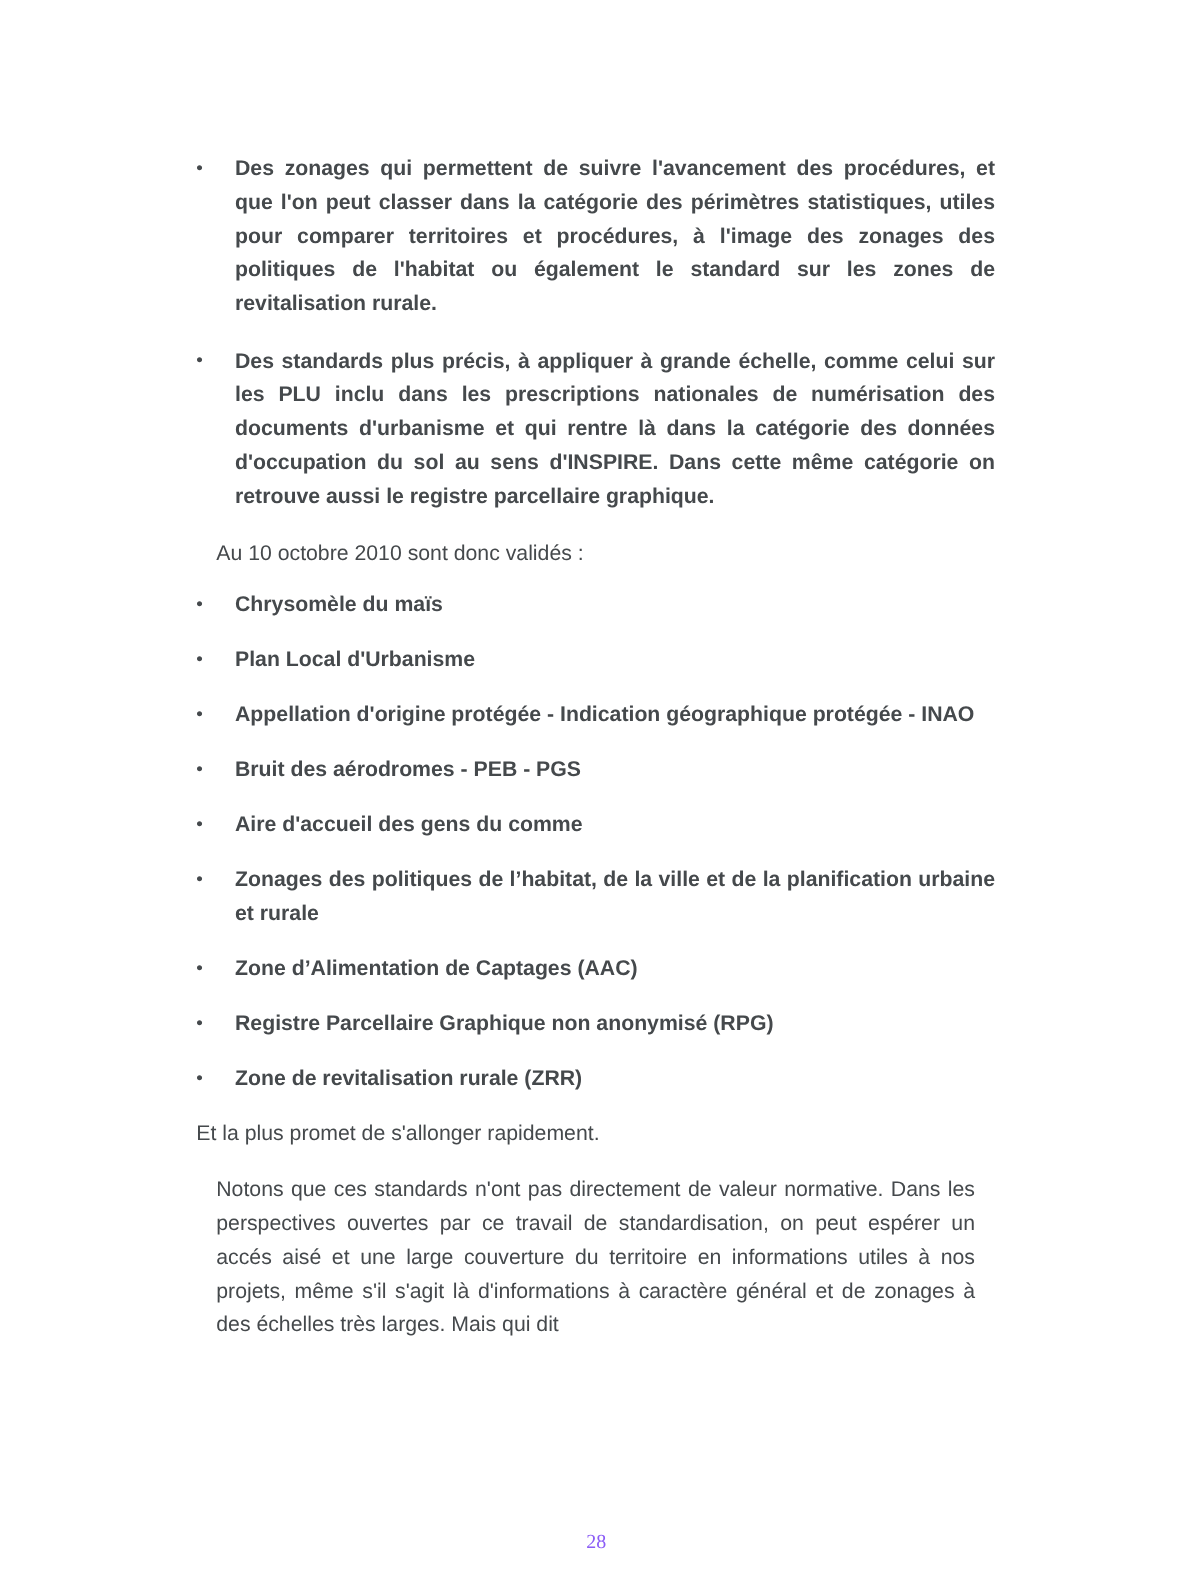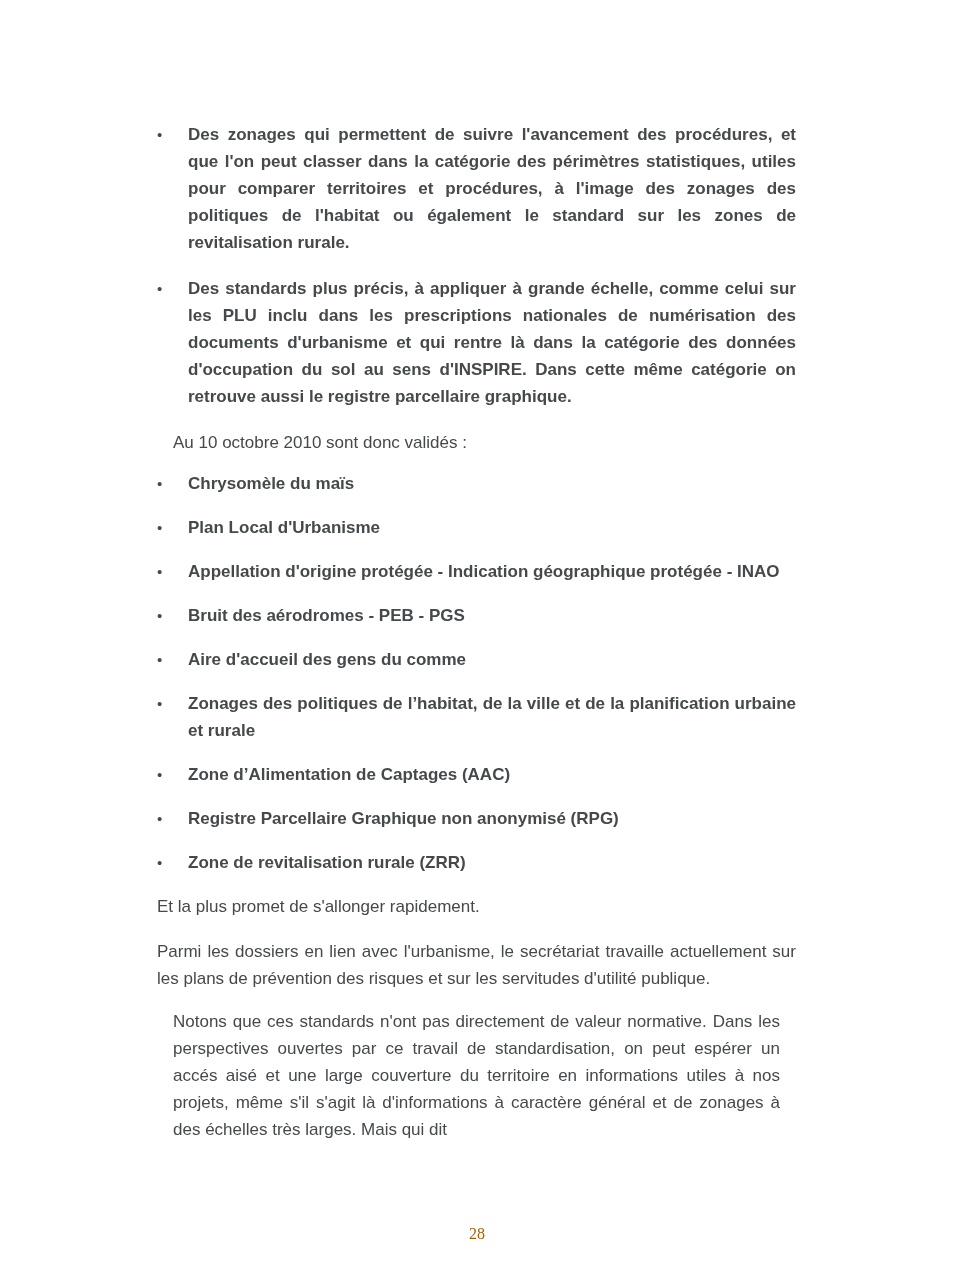--- a/index.html
+++ b/index.html
@@ -54,21 +54,21 @@
   p.body-para-2 { margin: 16px; }
   .page-number {
     position: absolute;
     left: 0;
     right: 0;
     bottom: 33px;
     text-align: center;
     font-family: "Liberation Serif", "DejaVu Serif", serif;
     font-size: 16px;
     line-height: 18px;
-    color: #a16207;
+    color: #8b5cf6;
   }
 </style>
 </head>
 <body>
 
 <div class="page">
 
   <ul class="bullet-list top-list">
       <li class="bullet-item">
       <span class="bullet-marker">•</span>
@@ -116,19 +116,18 @@
       <span class="bullet-text">Registre Parcellaire Graphique non anonymisé (RPG)</span>
     </li>
       <li class="bullet-item">
       <span class="bullet-marker">•</span>
       <span class="bullet-text">Zone de revitalisation rurale (ZRR)</span>
     </li>
     </ul>
 
   <p class="para after-list">Et la plus promet de s'allonger rapidement.</p>
 
-  <p class="para body-para-1">Parmi les dossiers en lien avec l'urbanisme, le secrétariat travaille actuellement sur les plans de prévention des risques et sur les servitudes d'utilité publique.</p>
 
   <p class="para body-para-2">Notons que ces standards n'ont pas directement de valeur normative. Dans les perspectives ouvertes par ce travail de standardisation, on peut espérer un accés aisé et une large couverture du territoire en informations utiles à nos projets, même s'il s'agit là d'informations à caractère général et de zonages à des échelles très larges. Mais qui dit</p>
 
   <div class="page-number">28</div>
 
 </div>
 
 </body></html>

